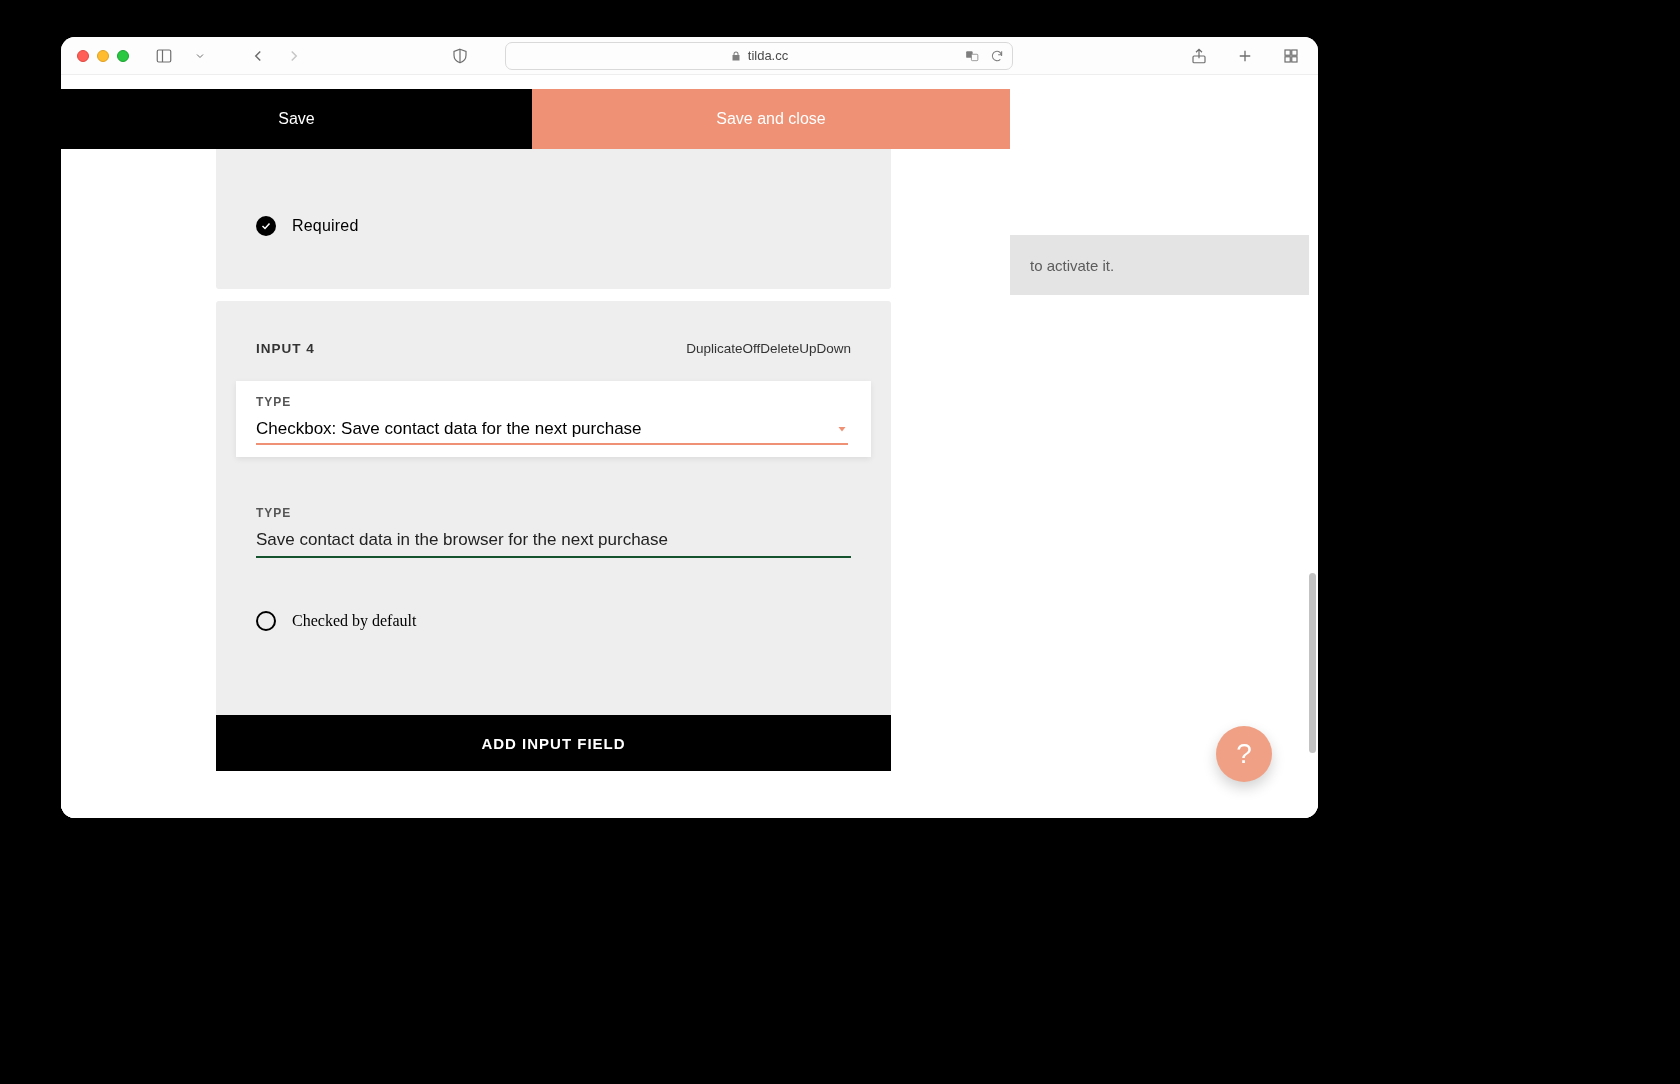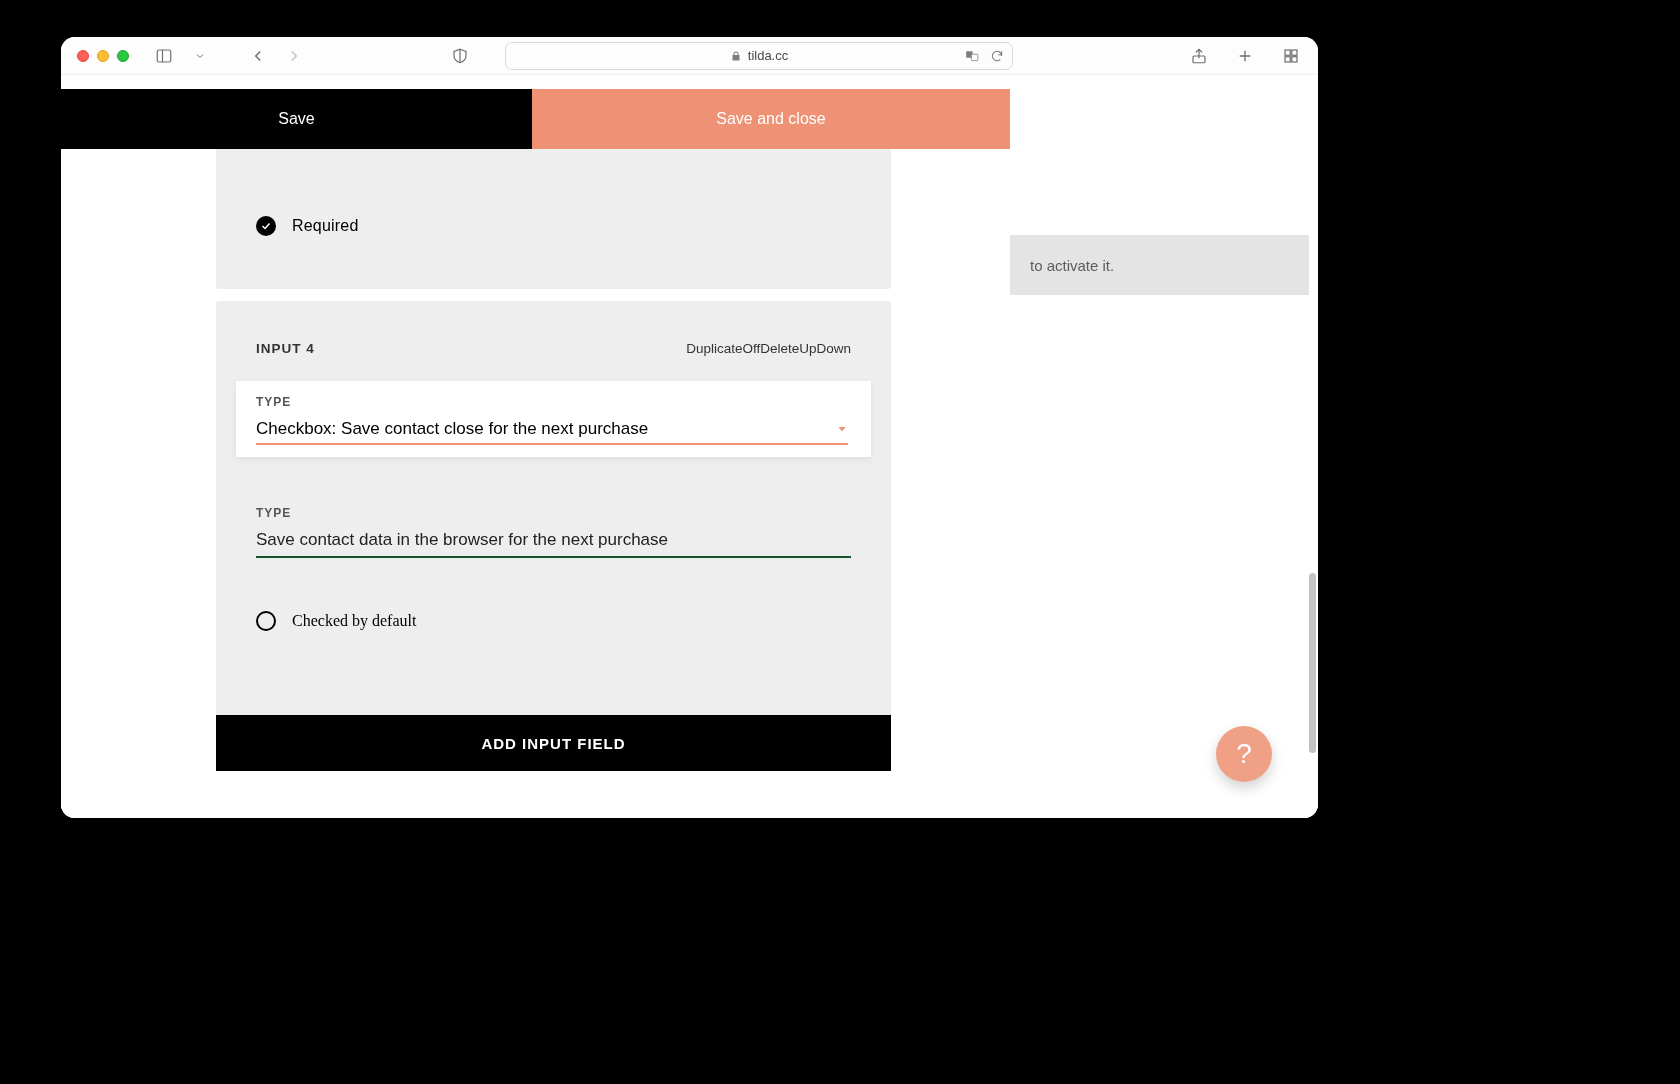--- a/index.html
+++ b/index.html
@@ -200,21 +200,21 @@
                   <span>Off</span>
                   <span>Delete</span>
                   <span>Up</span>
                   <span>Down</span>
                 </div>
               </div>
 
               <div class="type-block">
                 <div class="fld-label">TYPE</div>
                 <div class="type-select">
-                  <span>Checkbox: Save contact close for the next purchase</span>
+                  <span>Checkbox: Save contact data for the next purchase</span>
                   <span class="caret">
                     <svg viewBox="0 0 24 24" width="12" height="12" fill="currentColor">
                         <polygon points="5 8 19 8 12 17"></polygon>
                       </svg>
                   </span>
                 </div>
               </div>
 
               <div class="label-block">
                 <div class="fld-label">TYPE</div>

